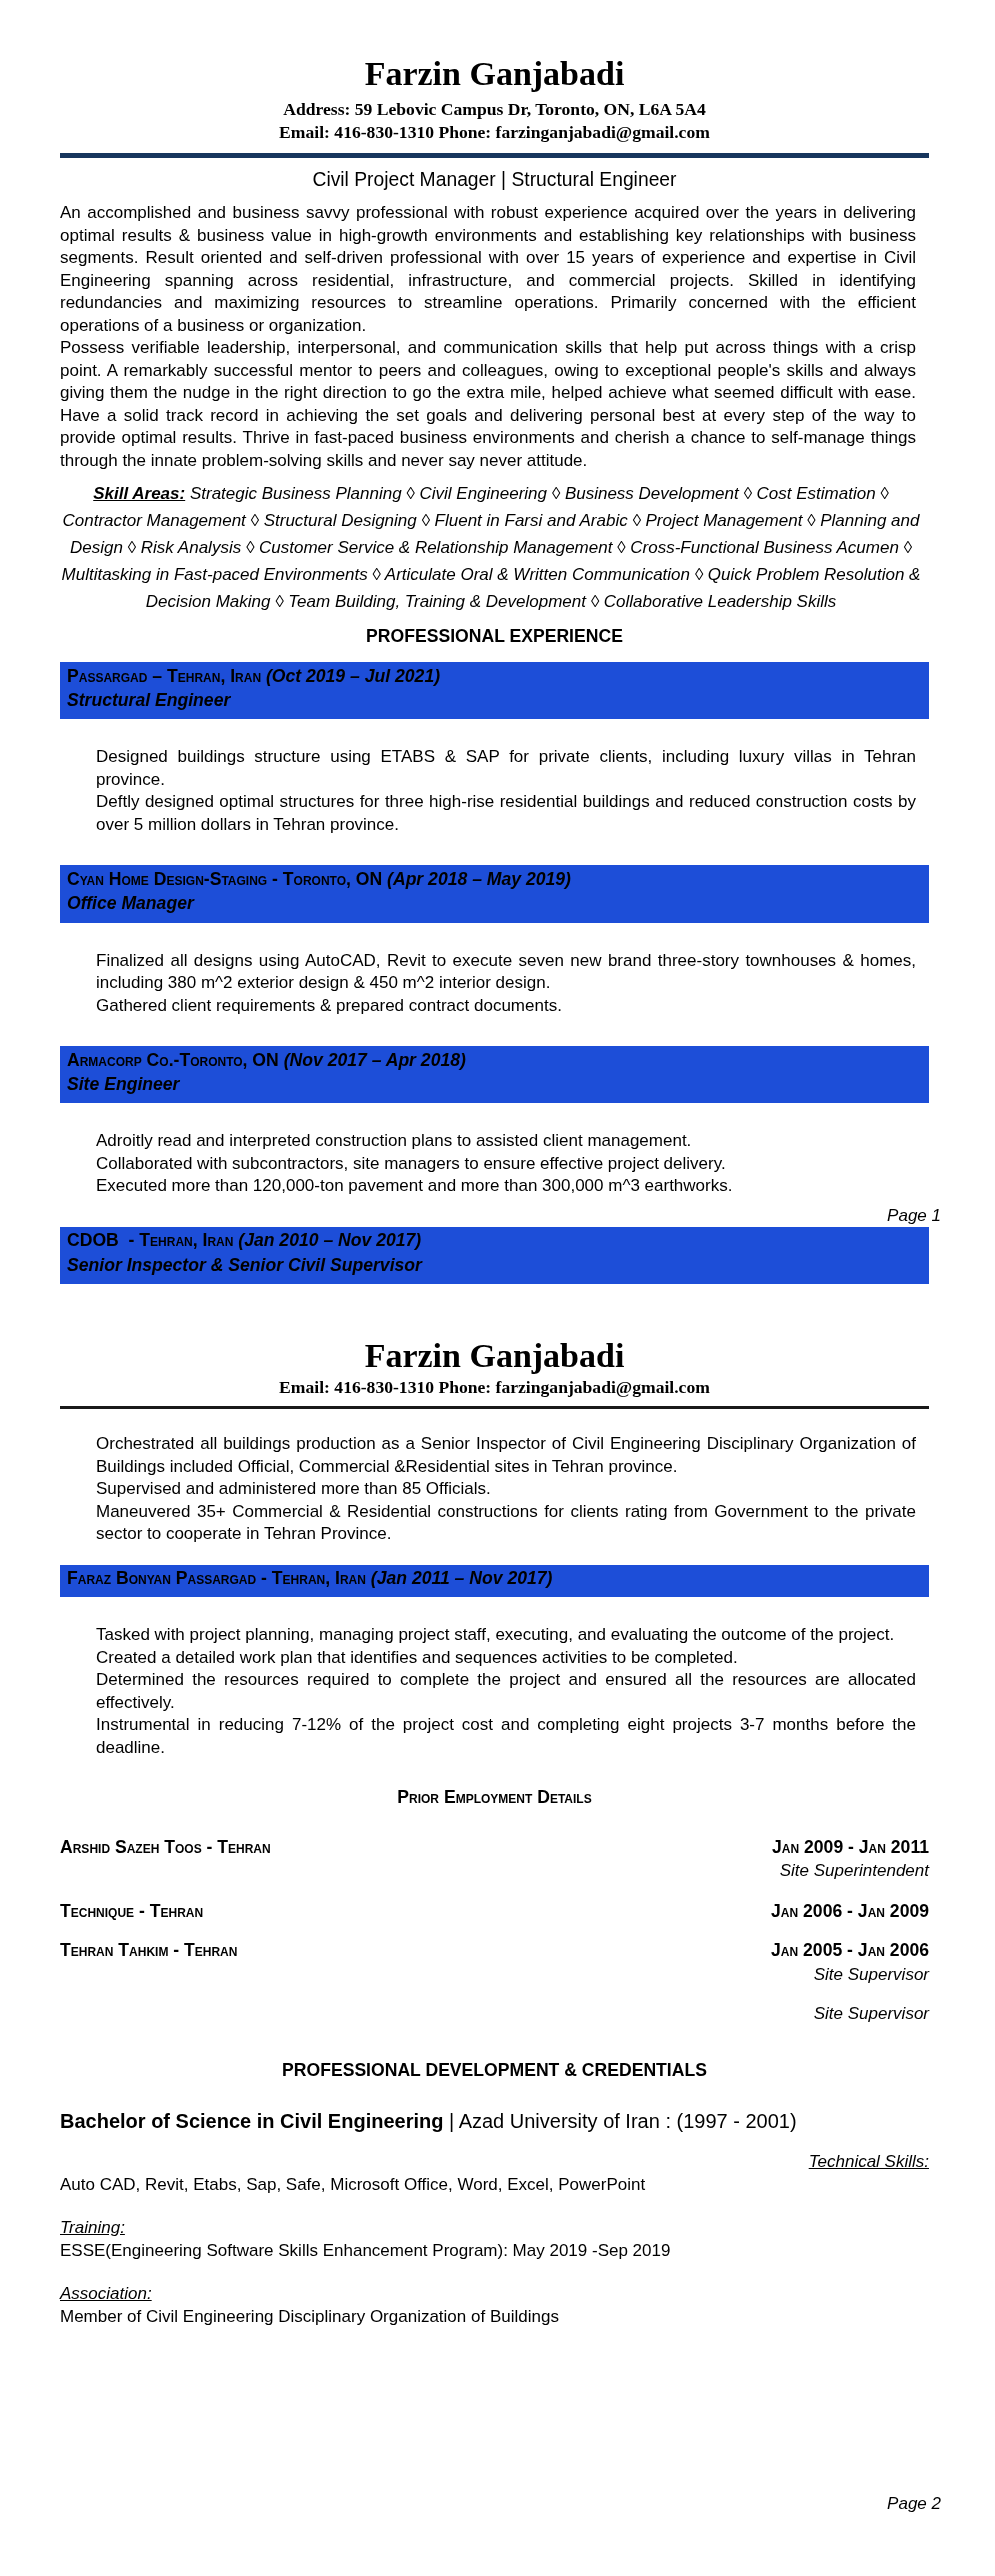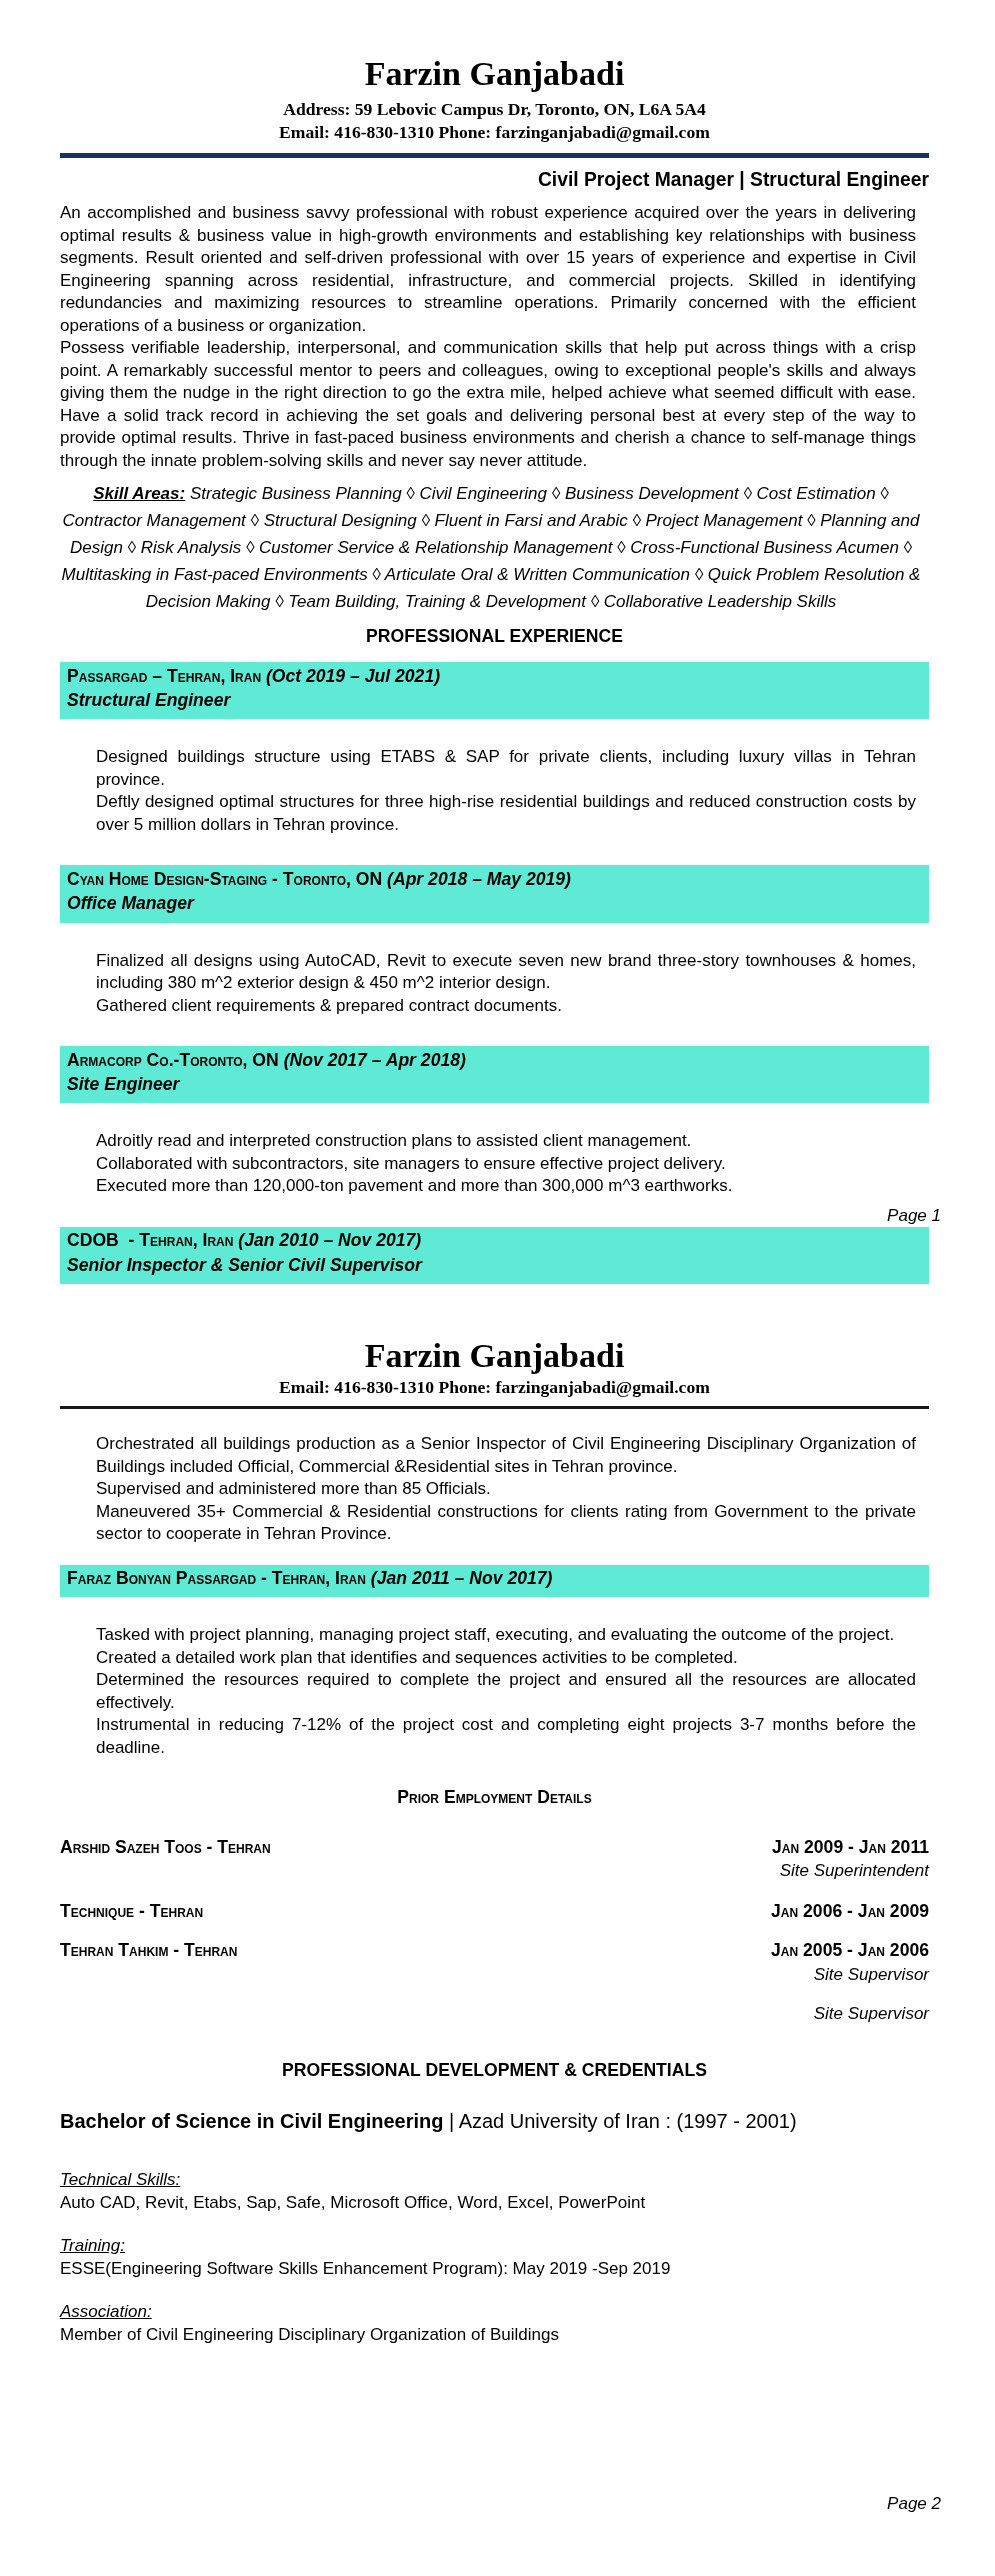--- a/index.html
+++ b/index.html
@@ -9,32 +9,32 @@
   .name { margin:0; text-align:center; font-family:"Liberation Serif", serif;
           font-weight:bold; font-size:34px; line-height:40px; }
   .page1 .name { padding-top:54px; }
   .page2 .name { padding-top:48px; }
   .hdr-line { text-align:center; font-family:"Liberation Serif", serif; font-weight:bold;
               font-size:17.6px; line-height:23.4px; }
   .page1 .hdr-line.first { margin-top:3.5px; }
   .rule-blue { height:5.3px; background:#17365d; margin-top:8.2px; }
   .rule-black { height:2.3px; background:#191919; margin-top:7px; }
 
-  .doc-title { text-align:right; font-weight:bold; font-size:19.3px; line-height:24.6px; margin-top:10.5px; }
+  .doc-title { text-align:center; font-weight:normal; font-size:19.3px; line-height:24.6px; margin-top:10.5px; }
 
   .body-par { font-size:17px; line-height:22.5px; text-align:justify; margin:0 13px 0 0; }
   .body-par.first { margin-top:9.4px; }
 
   .skills { text-align:center; font-style:italic; font-size:17px; line-height:27px; margin:8.2px 7px 0 0; }
   .skills .label { font-weight:bold; text-decoration:underline; }
 
   .sec-heading { text-align:center; font-weight:bold; font-size:17.6px; line-height:23.4px; margin:9.4px 0 0 0; }
   .sec-heading.smallcaps { font-variant:small-caps; }
 
-  .job-header { background:#5eead4; padding:3.5px 8.2px 8.2px 7px; margin-top:29px; }
+  .job-header { background:#1d4ed8; padding:3.5px 8.2px 8.2px 7px; margin-top:29px; }
   .job-header.first { margin-top:14px; }
   .job-header .l1 { font-size:17.6px; line-height:21px; font-weight:bold; }
   .company { font-variant:small-caps; white-space:pre-wrap; }
   .job-dates { font-style:italic; }
   .job-role { font-size:17.6px; line-height:21px; font-weight:bold; font-style:italic; margin-top:3.5px; }
 
   .bullets { margin:27px 13px 0 36px; }
   .bullet { font-size:17px; line-height:22.5px; text-align:justify; }
 
   .page-num { position:absolute; top:1205px; right:54px; font-style:italic; font-size:17px; line-height:22px; }
@@ -43,21 +43,21 @@
   .prior-entry { margin-top:17.6px;text-align:right; }
   .prior-entry.first { margin-top:26px; }
   .prior-row { display:flex; justify-content:space-between; font-weight:bold;
                font-variant:small-caps; font-size:17.6px; line-height:22px; }
   .prior-role { font-style:italic; font-size:17px; line-height:22px; margin-top:2.3px; }
 
   .degree-line { margin-top:27px; font-size:20px; line-height:22px; }
   .degree-line .deg { font-weight:bold; }
 
   .cred-label { margin-top:21px; font-style:italic; text-decoration:underline; font-size:17px; line-height:22px; }
-  .cred-label.first { margin-top:37px; }
+  .cred-label.first { margin-top:19px;text-align:right; }
   .cred-text { font-size:17px; line-height:22px; margin-top:1.2px; }
 
   .cred-section { margin-top:10.5px; }
 </style>
 </head>
 <body>
 
 <div class="page page1">
   <h1 class="name">Farzin Ganjabadi</h1>
   <div class="hdr-line first">Address: 59 Lebovic Campus Dr, Toronto, ON, L6A 5A4</div>

